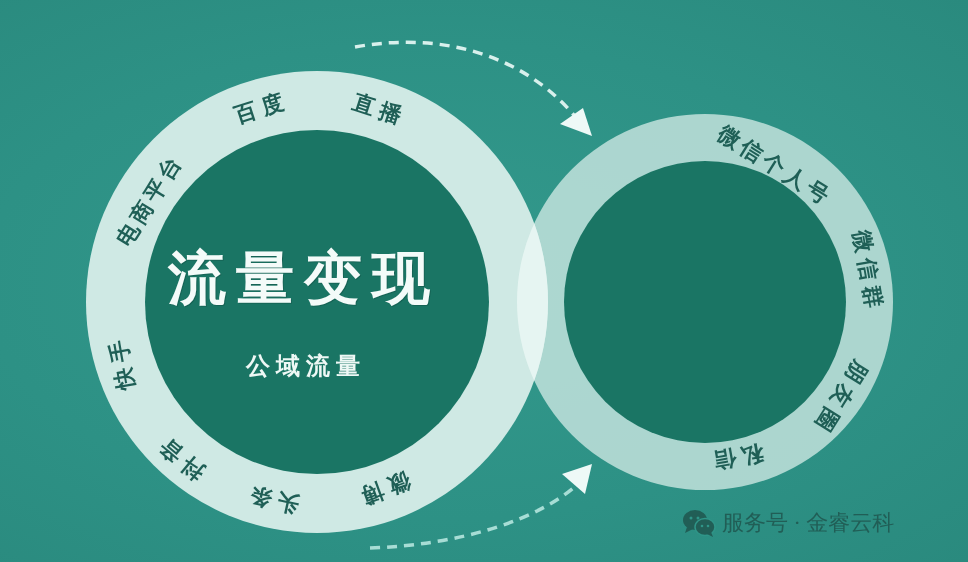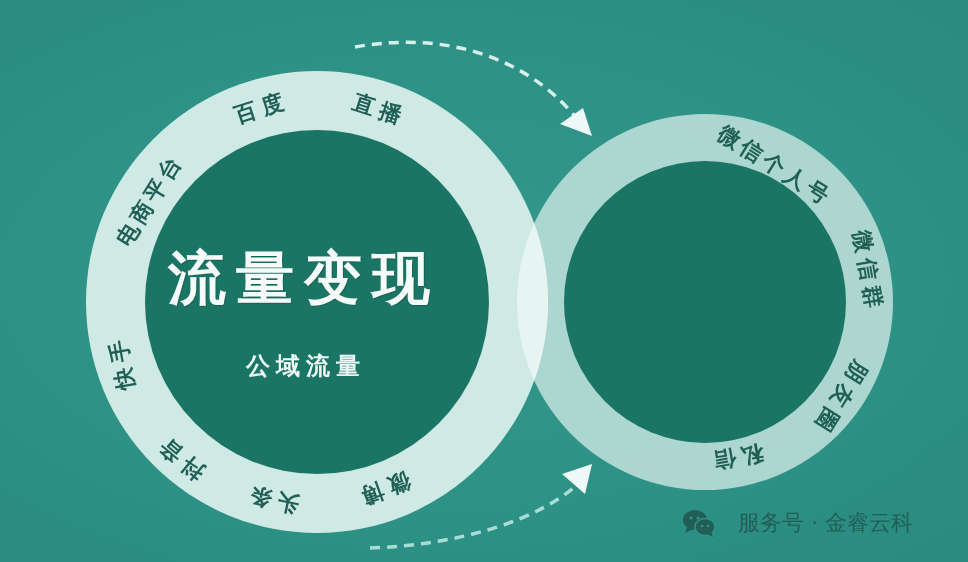--- a/index.html
+++ b/index.html
@@ -5,21 +5,21 @@
   html,body{margin:0;padding:0;}
   body{width:968px;height:562px;overflow:hidden;background:#2f9588;font-family:"DejaVu Sans","Liberation Sans",sans-serif;}
   .stage{position:relative;width:968px;height:562px;background:radial-gradient(ellipse at 45% 50%,#33998c 0%,#2d9185 60%,#2a8a7e 100%);}
   svg{position:absolute;left:0;top:0;}
   .abs{position:absolute;}
   .big-title{color:#f4fbf9;font-weight:bold;letter-spacing:10px;white-space:nowrap;text-shadow:1px 1px 0 rgba(0,0,0,0.15);}
   .sub-title{color:#eef8f5;font-weight:bold;letter-spacing:6px;white-space:nowrap;}
   .ring-label{position:absolute;color:#1f5f56;font-weight:bold;font-size:22px;white-space:nowrap;transform-origin:center center;}
   .mid-list{position:absolute;left:506px;top:257px;width:60px;text-align:center;color:#2a4f4a;font-weight:bold;font-size:13px;line-height:18px;}
   .mid-list div{white-space:nowrap;}
-  .watermark{position:absolute;left:682px;top:508px;display:flex;align-items:center;gap:22px;color:#215e56;font-size:22px;}
+  .watermark{position:absolute;left:682px;top:508px;display:flex;align-items:center;gap:6px;color:#215e56;font-size:22px;font-family:Liberation Serif, serif;}
   .watermark .icon{width:34px;height:30px;position:relative;}
 </style>
 </head>
 <body>
 
 <div class="stage">
   <svg width="968" height="562" viewBox="0 0 968 562">
     <defs>
       <marker id="arrowhead" markerWidth="10" markerHeight="10" refX="5" refY="5" orient="auto" markerUnits="userSpaceOnUse">
       </marker>

